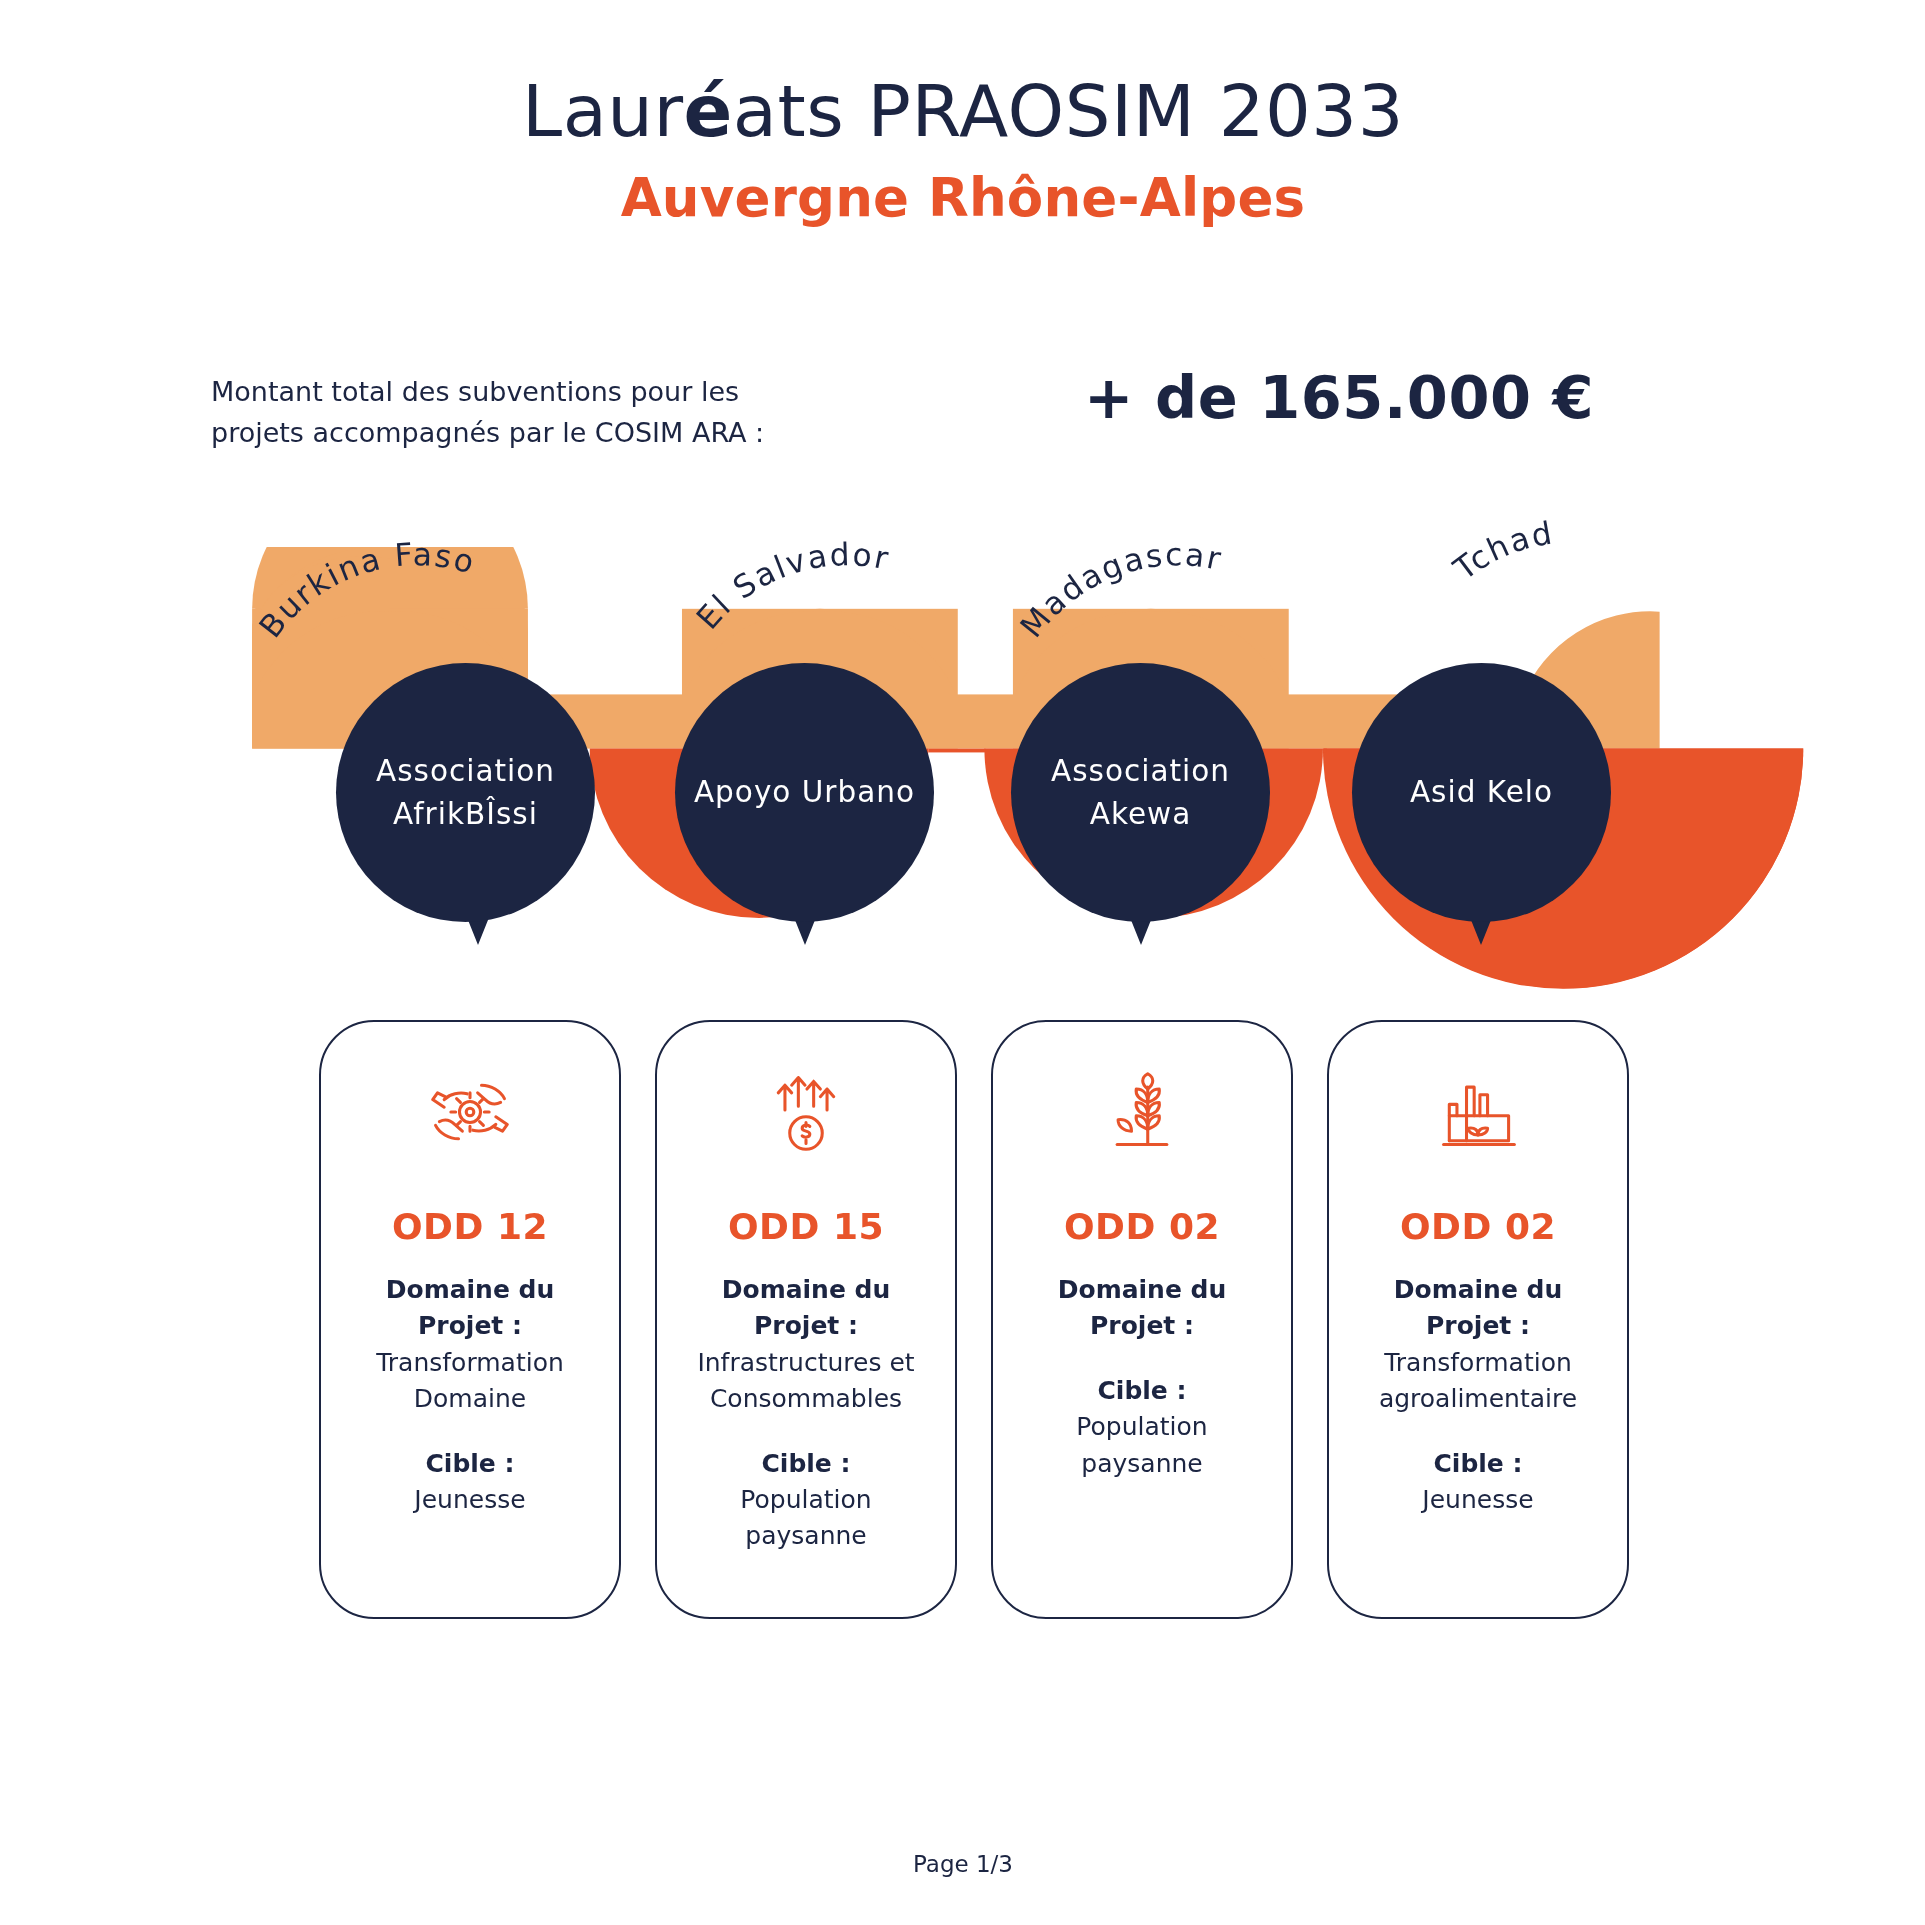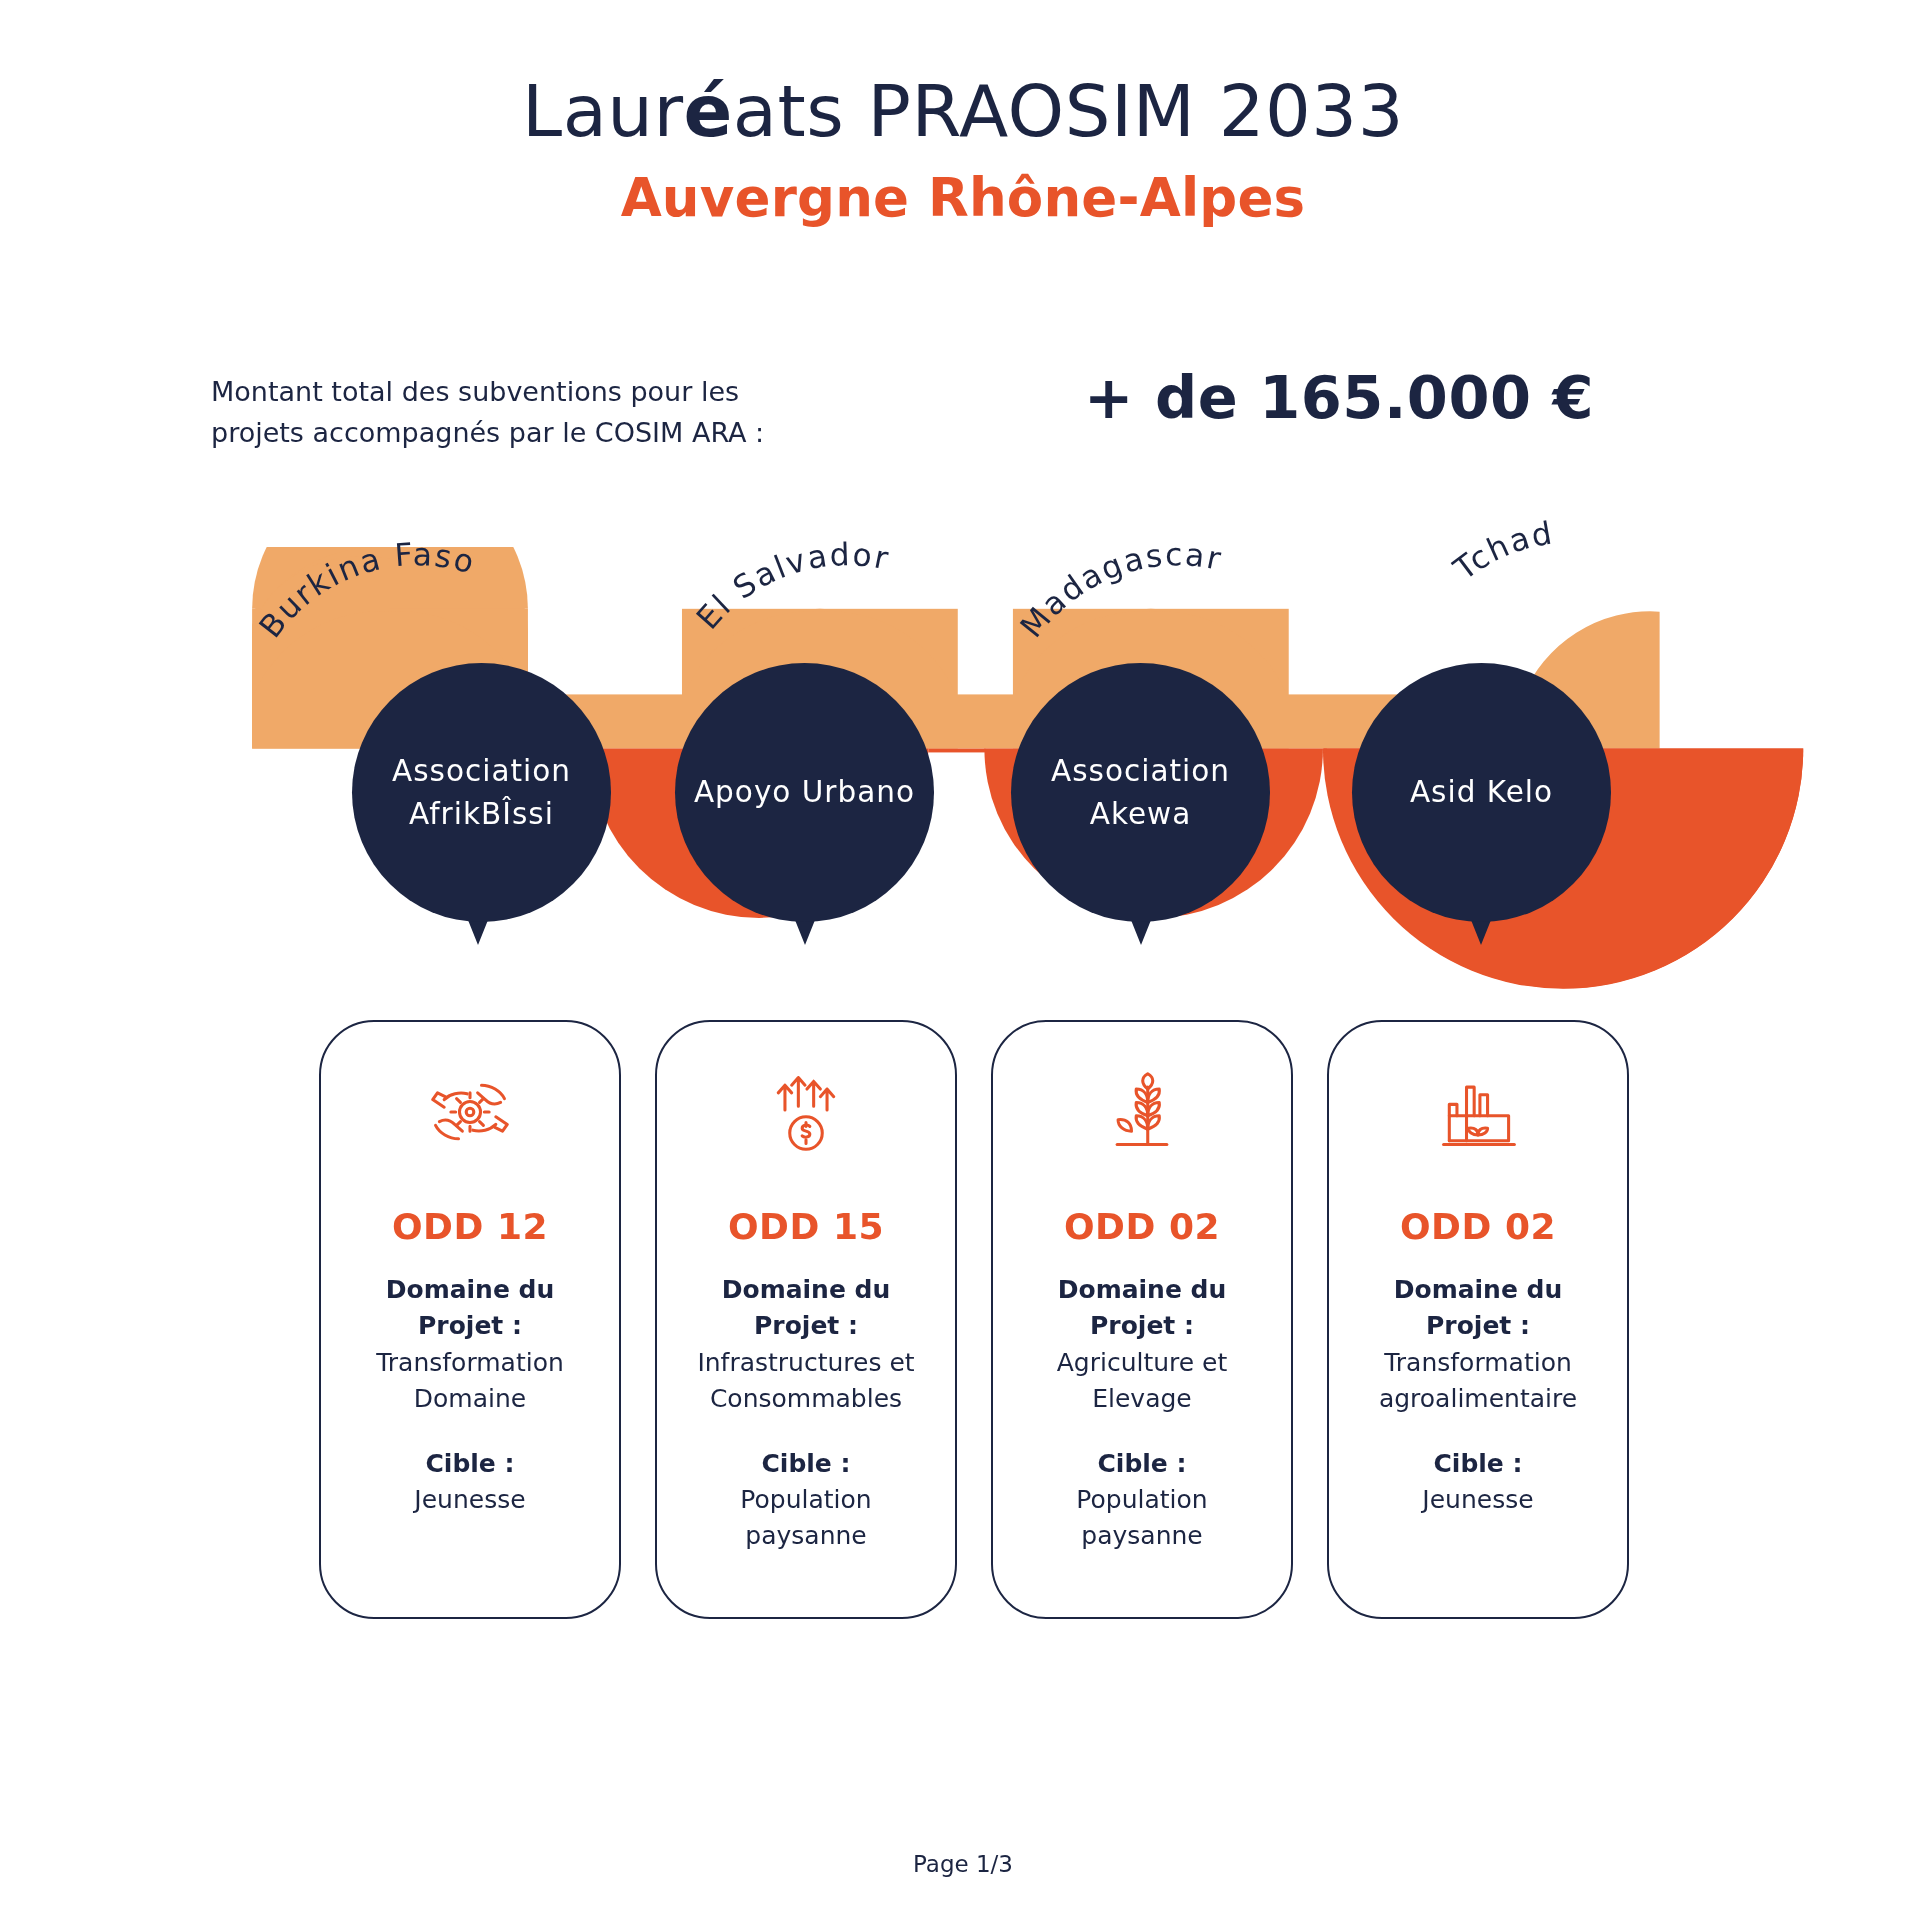--- a/index.html
+++ b/index.html
@@ -259,21 +259,21 @@
     <svg class="country-arc" style="left:1374px; top:-38px;" viewBox="0 0 420 240">
       <path id="arcD" d="M 30,215 A 180,180 0 0 1 390,215" fill="none"></path>
       <text><textPath href="#arcD" startOffset="28%">Tchad</textPath></text>
     </svg>
 
     <div class="bubble-tail" style="left:436px; top:293px;"></div>
     <div class="bubble-tail" style="left:763px; top:293px;"></div>
     <div class="bubble-tail" style="left:1099px; top:293px;"></div>
     <div class="bubble-tail" style="left:1439px; top:293px;"></div>
 
-    <div class="bubble" style="left:352px; top:116px;">
+    <div class="bubble" style="left:336px; top:116px;">
       <span>Association AfrikBÎssi</span>
     </div>
     <div class="bubble" style="left:675px; top:116px;">
       <span>Apoyo Urbano</span>
     </div>
     <div class="bubble" style="left:1352px; top:116px;">
       <span>Asid Kelo</span>
     </div>
     <div class="bubble" style="left:1011px; top:116px;">
       <span>Association Akewa</span>
@@ -339,21 +339,20 @@
           <path d="M52,50 c9,-3 13,-8 12,-14 c-8,0 -12,6 -12,14z"></path>
           <path d="M52,64 c-9,-3 -13,-8 -12,-14 c8,0 12,6 12,14z"></path>
           <path d="M52,64 c9,-3 13,-8 12,-14 c-8,0 -12,6 -12,14z"></path>
           <path d="M35,66 c-8,0 -14,-5 -14,-12 c9,-1 14,4 14,12z"></path>
           <path d="M20,80 l52,0"></path>
         </svg>
       </div>
       <div class="card-odd">ODD 02</div>
       <div class="card-body">
         <div class="lbl">Domaine du Projet :</div>
-        <div>Agriculture et Elevage</div>
         <div class="card-block lbl">Cible :</div>
         <div>Population paysanne</div>
       </div>
     </div>
 
     <div class="card">
       <div class="card-icon">
         <svg width="88" height="88" viewBox="0 0 92 92" fill="none" stroke="#e8542a" stroke-width="3.2" stroke-linecap="round" stroke-linejoin="round">
           <path d="M16,76 l0,-26 l18,0 l0,26"></path>
           <path d="M16,50 l0,-12 l8,0 l0,12"></path>

